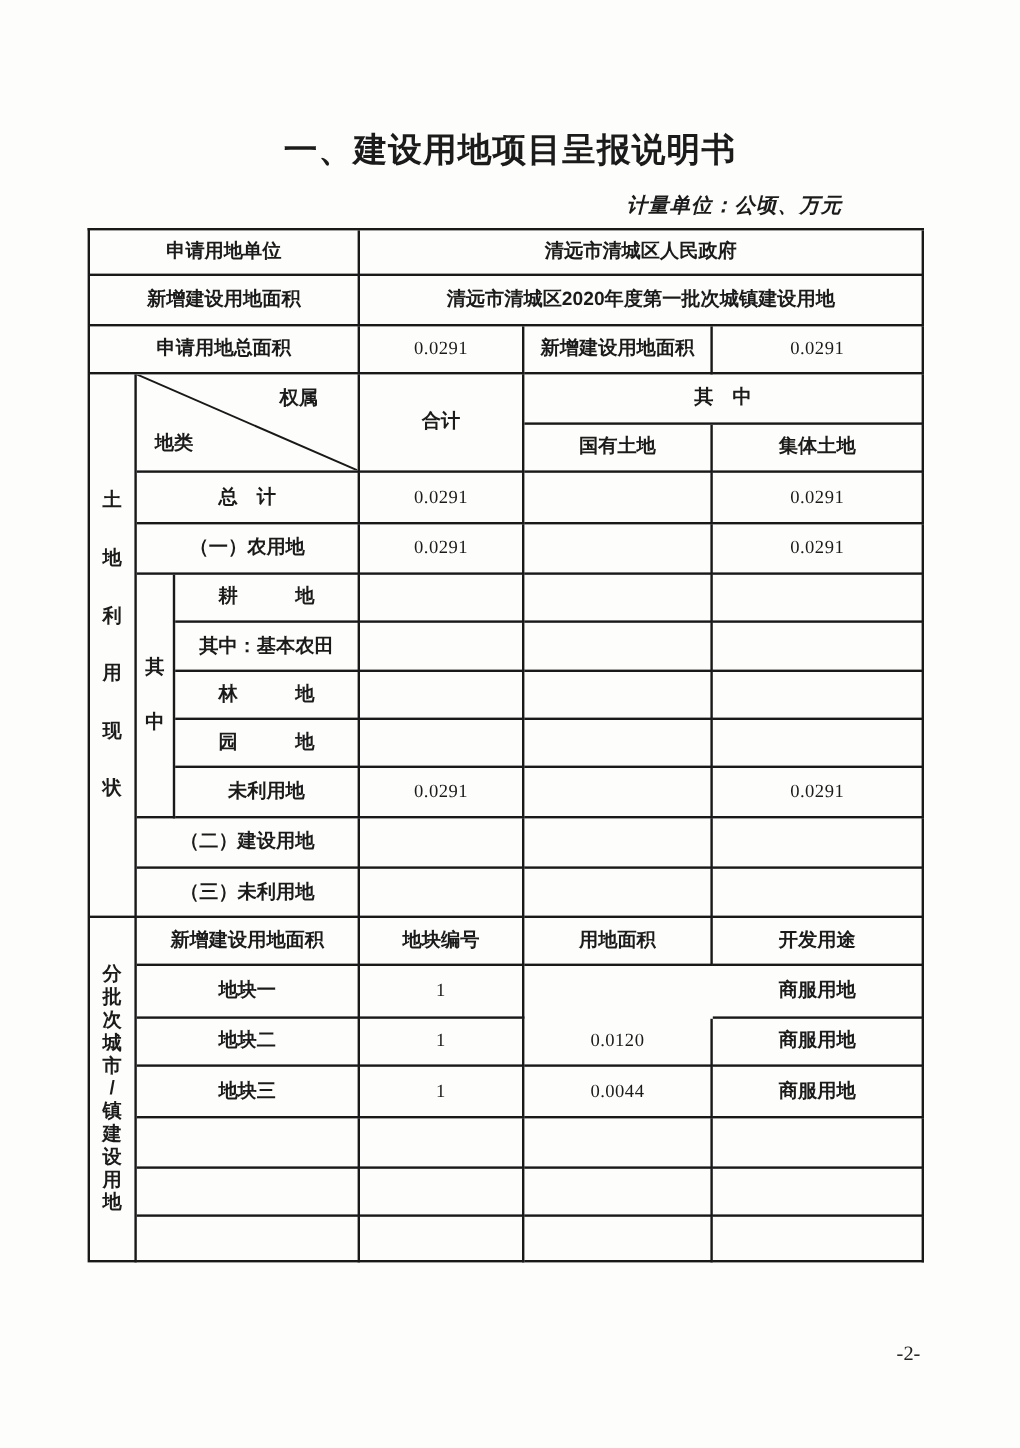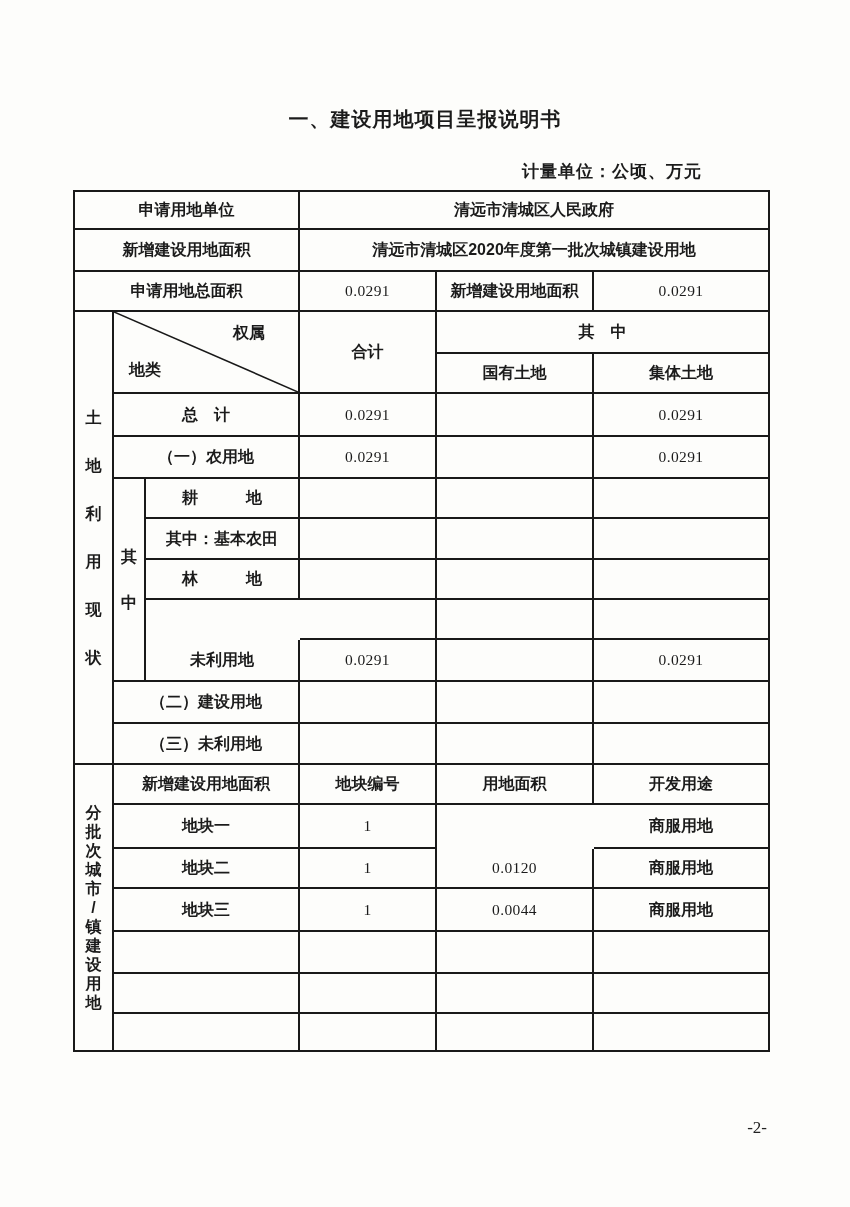--- a/index.html
+++ b/index.html
@@ -12,30 +12,31 @@
     margin: 0 auto;
     background: #fdfdfb;
     font-family: "Liberation Sans", sans-serif;
     color: #1b1b1b;
     overflow: hidden;
   }
   .doc-title {
     position: absolute;
     top: 106px; left: 0; width: 100%;
     text-align: center;
-    font-size: 20px;
+    font-size: 28px;
     font-weight: 700;
     letter-spacing: 1px;
   }
   .unit-note {
     position: absolute;
     top: 160px; right: 148px;
     font-size: 17px;
     font-weight: 700;
     letter-spacing: 1px;
+    font-style: italic;
   }
   .doc-table {
     position: absolute;
     left: 73px; top: 190px;
     display: grid;
     grid-template-columns: 39px 32px 154px 137px 157px 176px;
     grid-template-rows: 38px 42px 40px 42px 40px 43px 42px 40px 41px 40px 40px 42px 42px 41px 40px 44px 40px 43px 42px 40px 38px;
     border-top: 2px solid #191919;
     border-left: 2px solid #191919;
   }
@@ -163,20 +164,21 @@
     <div class="cell" style="grid-area:9/3/10/4">其中：基本农田</div>
     <div class="cell num" style="grid-area:9/4/10/5"></div>
     <div class="cell num" style="grid-area:9/5/10/6"></div>
     <div class="cell num" style="grid-area:9/6/10/7"></div>
 
     <div class="cell" style="grid-area:10/3/11/4">林　　　地</div>
     <div class="cell num" style="grid-area:10/4/11/5"></div>
     <div class="cell num" style="grid-area:10/5/11/6"></div>
     <div class="cell num" style="grid-area:10/6/11/7"></div>
 
+    <div class="cell" style="grid-area:11/3/12/4">园　　　地</div>
     <div class="cell num" style="grid-area:11/4/12/5"></div>
     <div class="cell num" style="grid-area:11/5/12/6"></div>
     <div class="cell num" style="grid-area:11/6/12/7"></div>
 
     <div class="cell" style="grid-area:12/3/13/4">未利用地</div>
     <div class="cell num" style="grid-area:12/4/13/5">0.0291</div>
     <div class="cell num" style="grid-area:12/5/13/6"></div>
     <div class="cell num" style="grid-area:12/6/13/7">0.0291</div>
 
     <div class="cell" style="grid-area:13/2/14/4">（二）建设用地</div>

